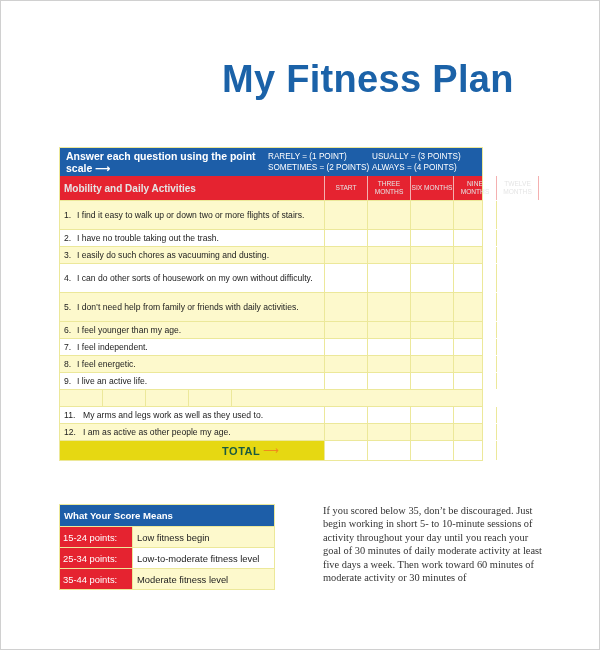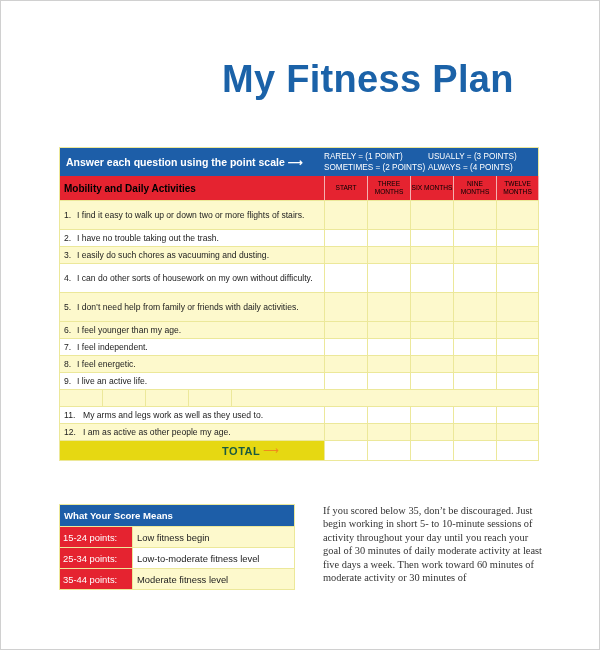--- a/index.html
+++ b/index.html
@@ -1,49 +1,49 @@
 <!DOCTYPE html>
 <html><head>
 <meta charset="utf-8">
 <style>
   * { box-sizing: border-box; margin: 0; padding: 0; }
   html, body { width: 600px; height: 650px; background: #ffffff; overflow: hidden; }
   body { position: relative; font-family: "DejaVu Sans", sans-serif; }
   .frame { position: absolute; left: 0; top: 0; width: 600px; height: 650px; border: 1px solid #d0d0d0; }
   .title { position: absolute; left: 222px; top: 58px; font-family: "Liberation Sans", sans-serif; font-weight: bold; font-size: 38px; color: #1b62a8; letter-spacing: 0.3px; }
 
-  .tbl { position: absolute; left: 59px; top: 147px; width: 480px; border: 1px solid #ece89a; background: #fdf9cc; }
+  .tbl { position: absolute; left: 59px; top: 147px; width: 424px; border: 1px solid #ece89a; background: #fdf9cc; }
   .row { display: flex; width: 100%; }
   .c-label { width: 265px; flex: none; border-right: 1px solid #ece89a; }
   .c-cell { width: 43px; flex: none; border-right: 1px solid #ece89a; }
   .c-cell:last-child { border-right: none; width: 42px; }
 
   .hdr-blue { background: #1d5ea8; height: 28px; color: #fff; align-items: center; }
   .hdr-blue .q { width: 265px; padding-left: 6px; font-family: "Liberation Sans", sans-serif; font-weight: bold; font-size: 10.5px; }
   .scale { display: grid; grid-template-columns: 104px 110px; font-family: "Liberation Sans", sans-serif; font-size: 8.2px; line-height: 11px; padding-left: 4px; }
 
-  .hdr-red { background: #e52330; height: 24px; color: #000000; align-items: stretch; justify-content: space-between; }
+  .hdr-red { background: #e52330; height: 24px; color: #e5e5e5; align-items: stretch; justify-content: space-between; }
   .hdr-red .c-label { display: flex; align-items: center; padding-left: 4px; font-family: "Liberation Sans", sans-serif; font-weight: bold; font-size: 10px; border-right: 1px solid #f4b0b0; }
   .hdr-red .c-cell { display: flex; align-items: center; justify-content: center; text-align: center; font-family: "Liberation Sans", sans-serif; font-size: 6.6px; line-height: 8px; border-right: 1px solid #f4b0b0; }
 
   .q-row { border-top: 1px solid #ece89a; }
   .q-row.yellow { background: #fdf9cc; }
   .q-row.white { background: #ffffff; }
   .q-row .c-label { padding: 2px 4px 2px 4px; font-size: 8.6px; line-height: 13px; color: #222; font-family: "Liberation Sans", sans-serif; display: flex; align-items: center; }
   .q-row .c-label span.num { display: inline-block; width: 13px; flex: none; }
   .h16 { height: 17px; }
   .h30 { height: 29px; }
   .h18 { height: 17px; }
 
   .total-row { border-top: 1px solid #ece89a; height: 20px; background: #ffffff; }
   .total-row .c-label { background: #e6d812; display: flex; align-items: center; justify-content: flex-end; padding-right: 45px; border-right: 1px solid #ece89a; padding-left: 48px; }
   .total-txt { font-family: "Liberation Sans", sans-serif; font-weight: bold; font-size: 11px; color: #1a5a40; letter-spacing: 0.5px; }
   .total-arrow { color: #f08a1c; font-size: 11px; margin-left: 3px; }
 
-  .score { position: absolute; left: 59px; top: 504px; width: 236px; border: 1px solid #ece89a; background: #fdf9cc; }
+  .score { position: absolute; left: 59px; top: 504px; width: 216px; border: 1px solid #ece89a; background: #fdf9cc; }
   .score .s-hdr { background: #1d5ea8; color: #fff; height: 21px; display: flex; align-items: center; padding-left: 4px; font-family: "Liberation Sans", sans-serif; font-weight: bold; font-size: 9.6px; }
   .score .s-row { display: flex; height: 21px; border-top: 1px solid #ece89a; }
   .score .s-pts { width: 73px; background: #e52330; color: #fff; font-family: "Liberation Sans", sans-serif; font-size: 9.4px; display: flex; align-items: center; padding-left: 3px; border-right: 1px solid #ece89a; }
   .score .s-lvl { flex: 1; display: flex; align-items: center; padding-left: 4px; font-family: "Liberation Sans", sans-serif; font-size: 9.4px; color: #222; }
   .score .s-row.white .s-lvl { background: #fff; }
 
   .para { position: absolute; left: 323px; top: 504px; width: 222px; font-family: "Liberation Serif", serif; font-size: 10.4px; line-height: 13.4px; color: #333; }
 </style>
 </head>
 <body>

